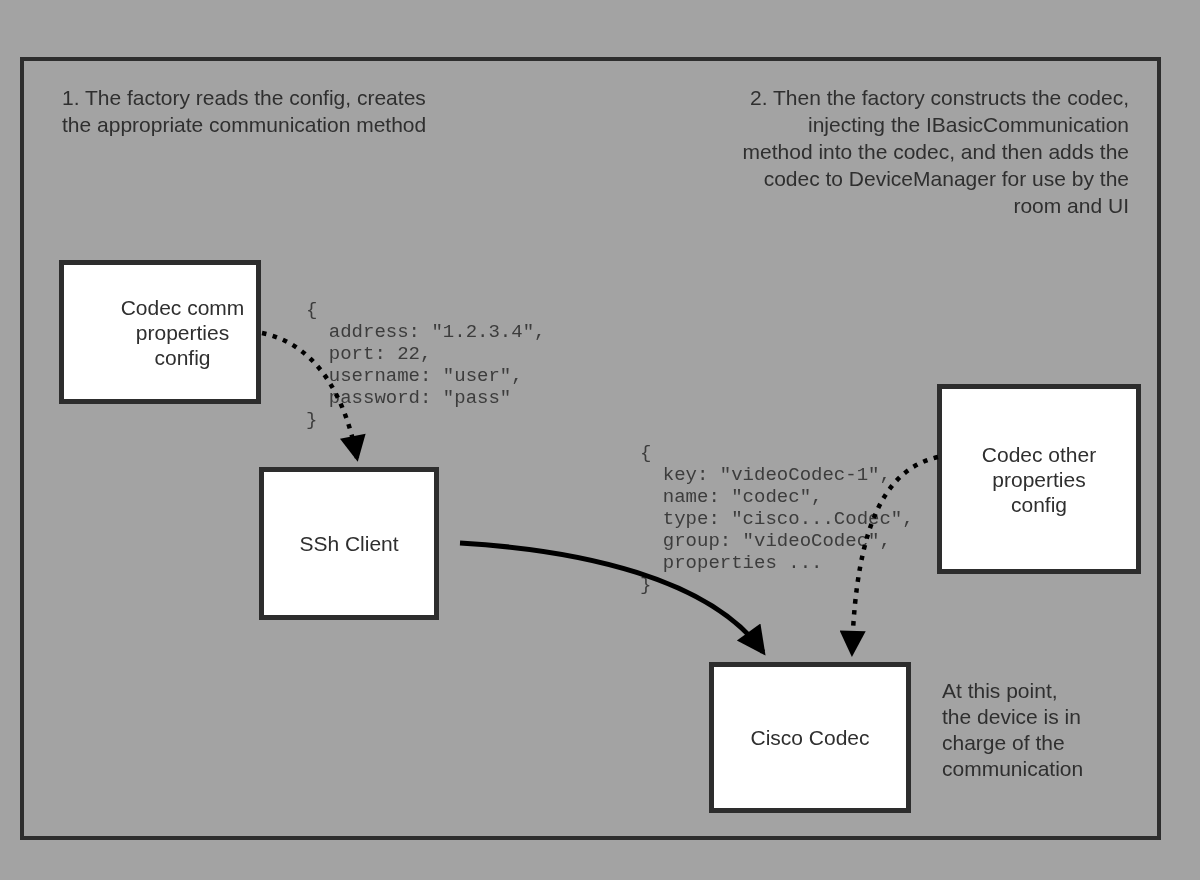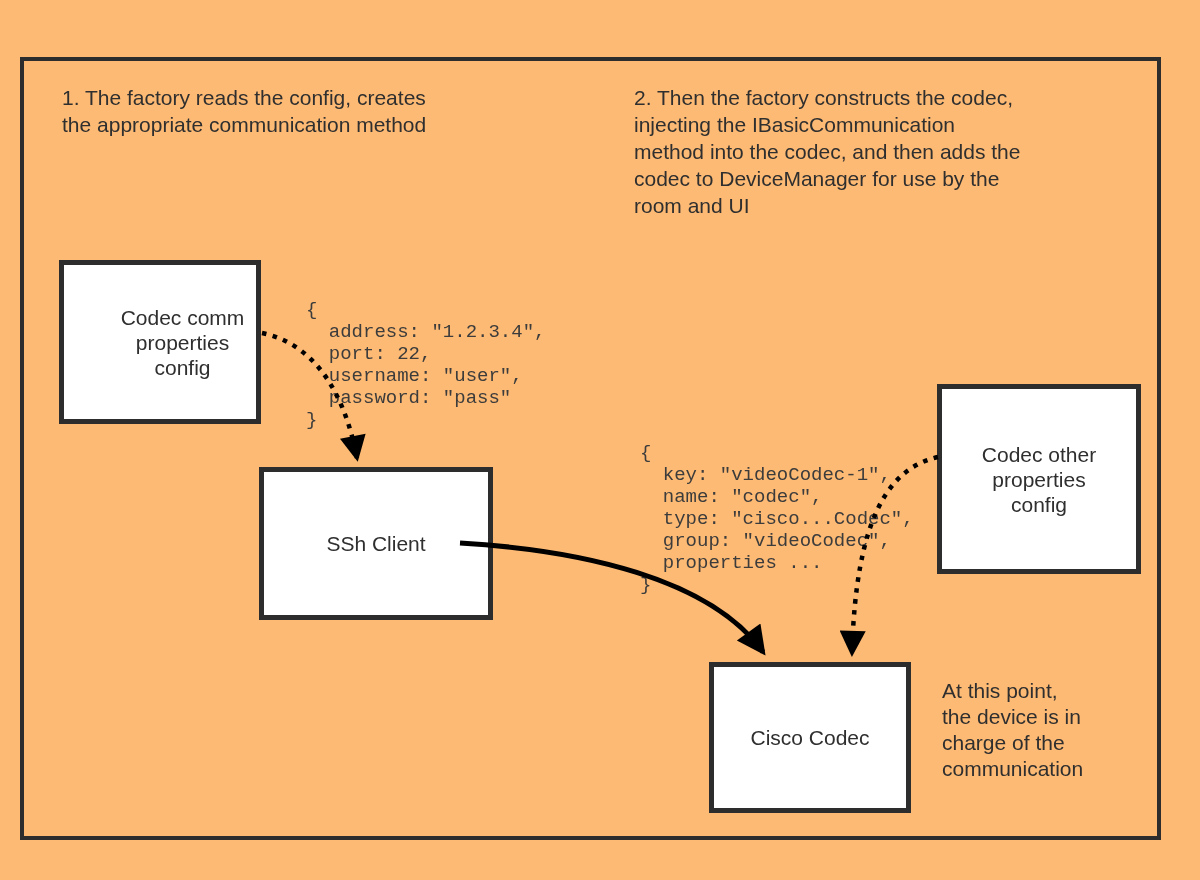--- a/index.html
+++ b/index.html
@@ -1,20 +1,20 @@
 <!DOCTYPE html>
 <html><head>
 <meta charset="utf-8">
 <style>
   html, body { margin: 0; padding: 0; background: #ffffff; }
   #canvas {
     position: relative;
     width: 1200px;
     height: 880px;
-    background: #fdba74;
+    background: #a3a3a3;
     font-family: "Liberation Sans", sans-serif;
     color: #2e2e2e;
     overflow: hidden;
   }
   .frame {
     position: absolute;
     left: 20px; top: 57px;
     width: 1141px; height: 783px;
     border: 4px solid #2d2d2d;
     box-sizing: border-box;
@@ -61,21 +61,21 @@
 </head>
 <body>
 
 <div id="canvas">
 
   <div class="frame"></div>
 
   <div class="note" style="left:62px; top:84px; width:455px;">1. The factory reads the config, creates
 the appropriate communication method</div>
 
-  <div class="note" style="left:634px; top:84px; width:495px;">2. Then the factory constructs the codec,
+  <div class="note" style="left:634px; top:84px; width:495px;text-align:right;">2. Then the factory constructs the codec,
 injecting the IBasicCommunication
 method into the codec, and then adds the
 codec to DeviceManager for use by the
 room and UI</div>
 
   <div class="note loose" style="left:942px; top:678px; width:240px;">At this point,
 the device is in
 charge of the
 communication</div>
 
@@ -87,27 +87,27 @@
 }</pre>
 
   <pre class="code" style="left:640px; top:442px;">{
   key: "videoCodec-1",
   name: "codec",
   type: "cisco...Codec",
   group: "videoCodec",
   properties ...
 }</pre>
 
-  <div class="node" style="left:59px; top:260px; width:202px; height:164px;padding-left:45px;">
+  <div class="node" style="left:59px; top:260px; width:202px; height:144px;padding-left:45px;">
     <span>Codec comm
 properties
 config</span>
   </div>
 
-  <div class="node" style="left:259px; top:467px; width:234px; height:153px;">
+  <div class="node" style="left:259px; top:467px; width:180px; height:153px;">
     <span>SSh Client</span>
   </div>
 
   <div class="node" style="left:937px; top:384px; width:204px; height:190px;">
     <span>Codec other
 properties
 config</span>
   </div>
 
   <div class="node" style="left:709px; top:662px; width:202px; height:151px;text-align:right;">

